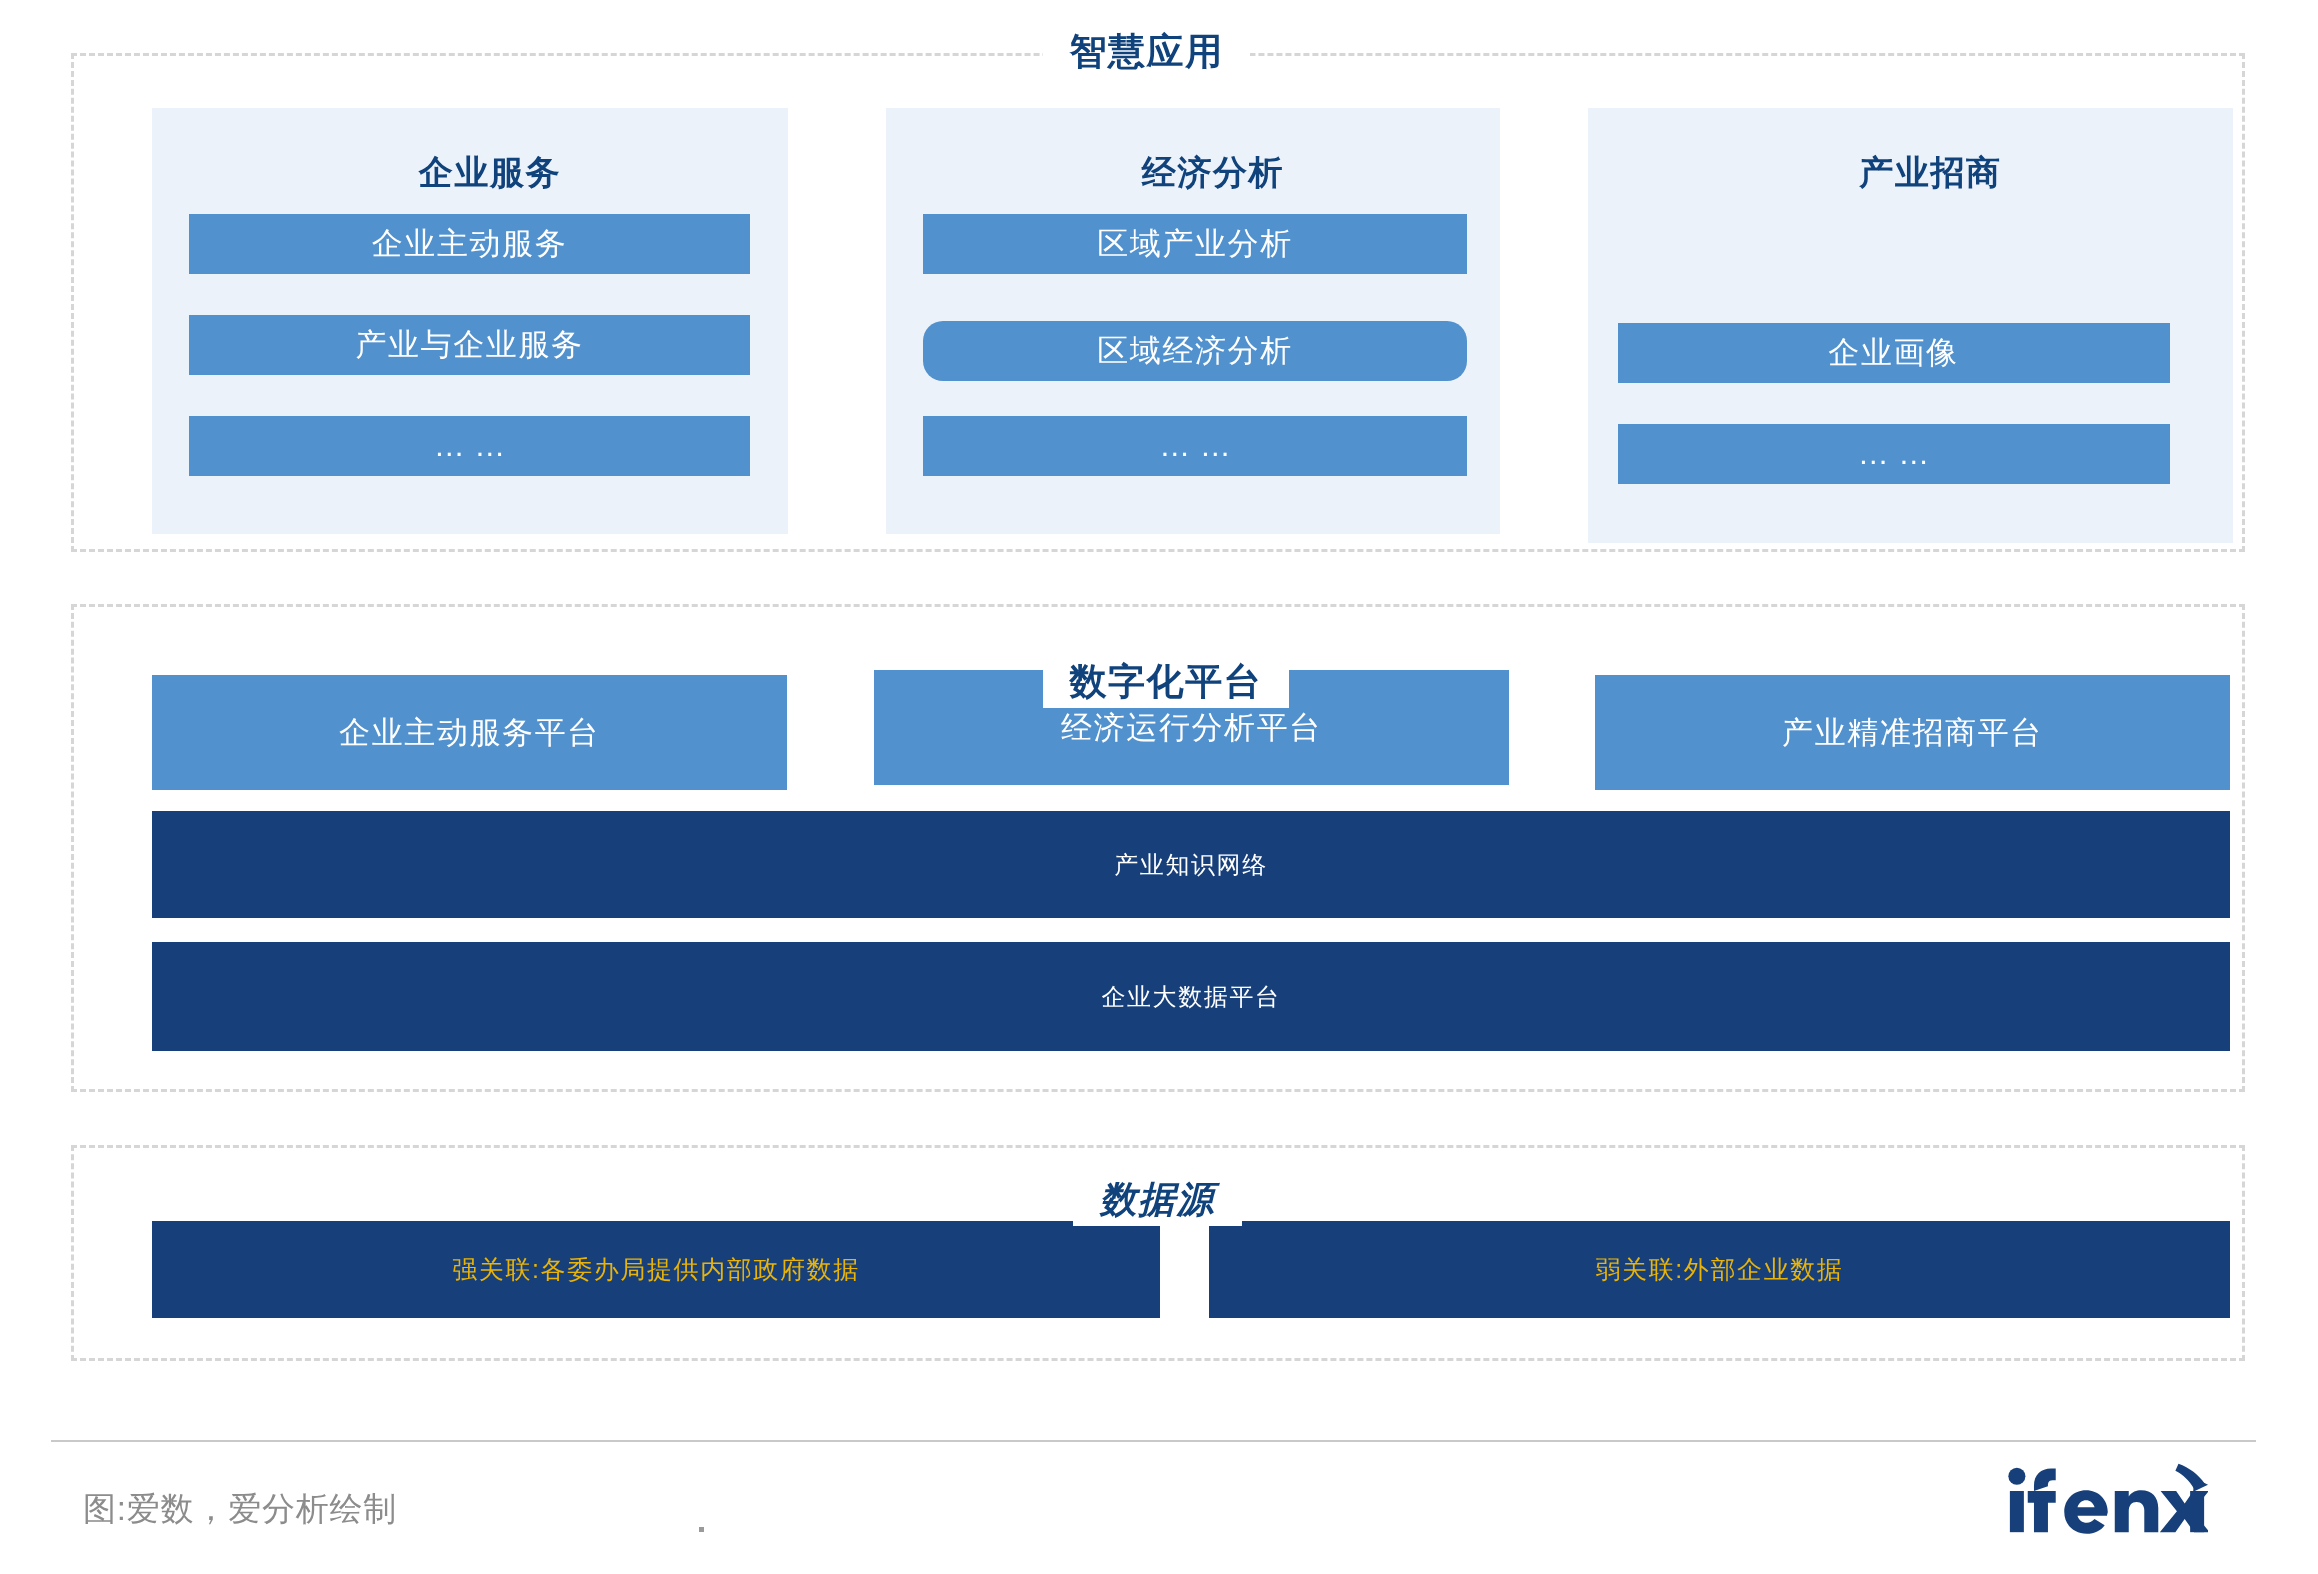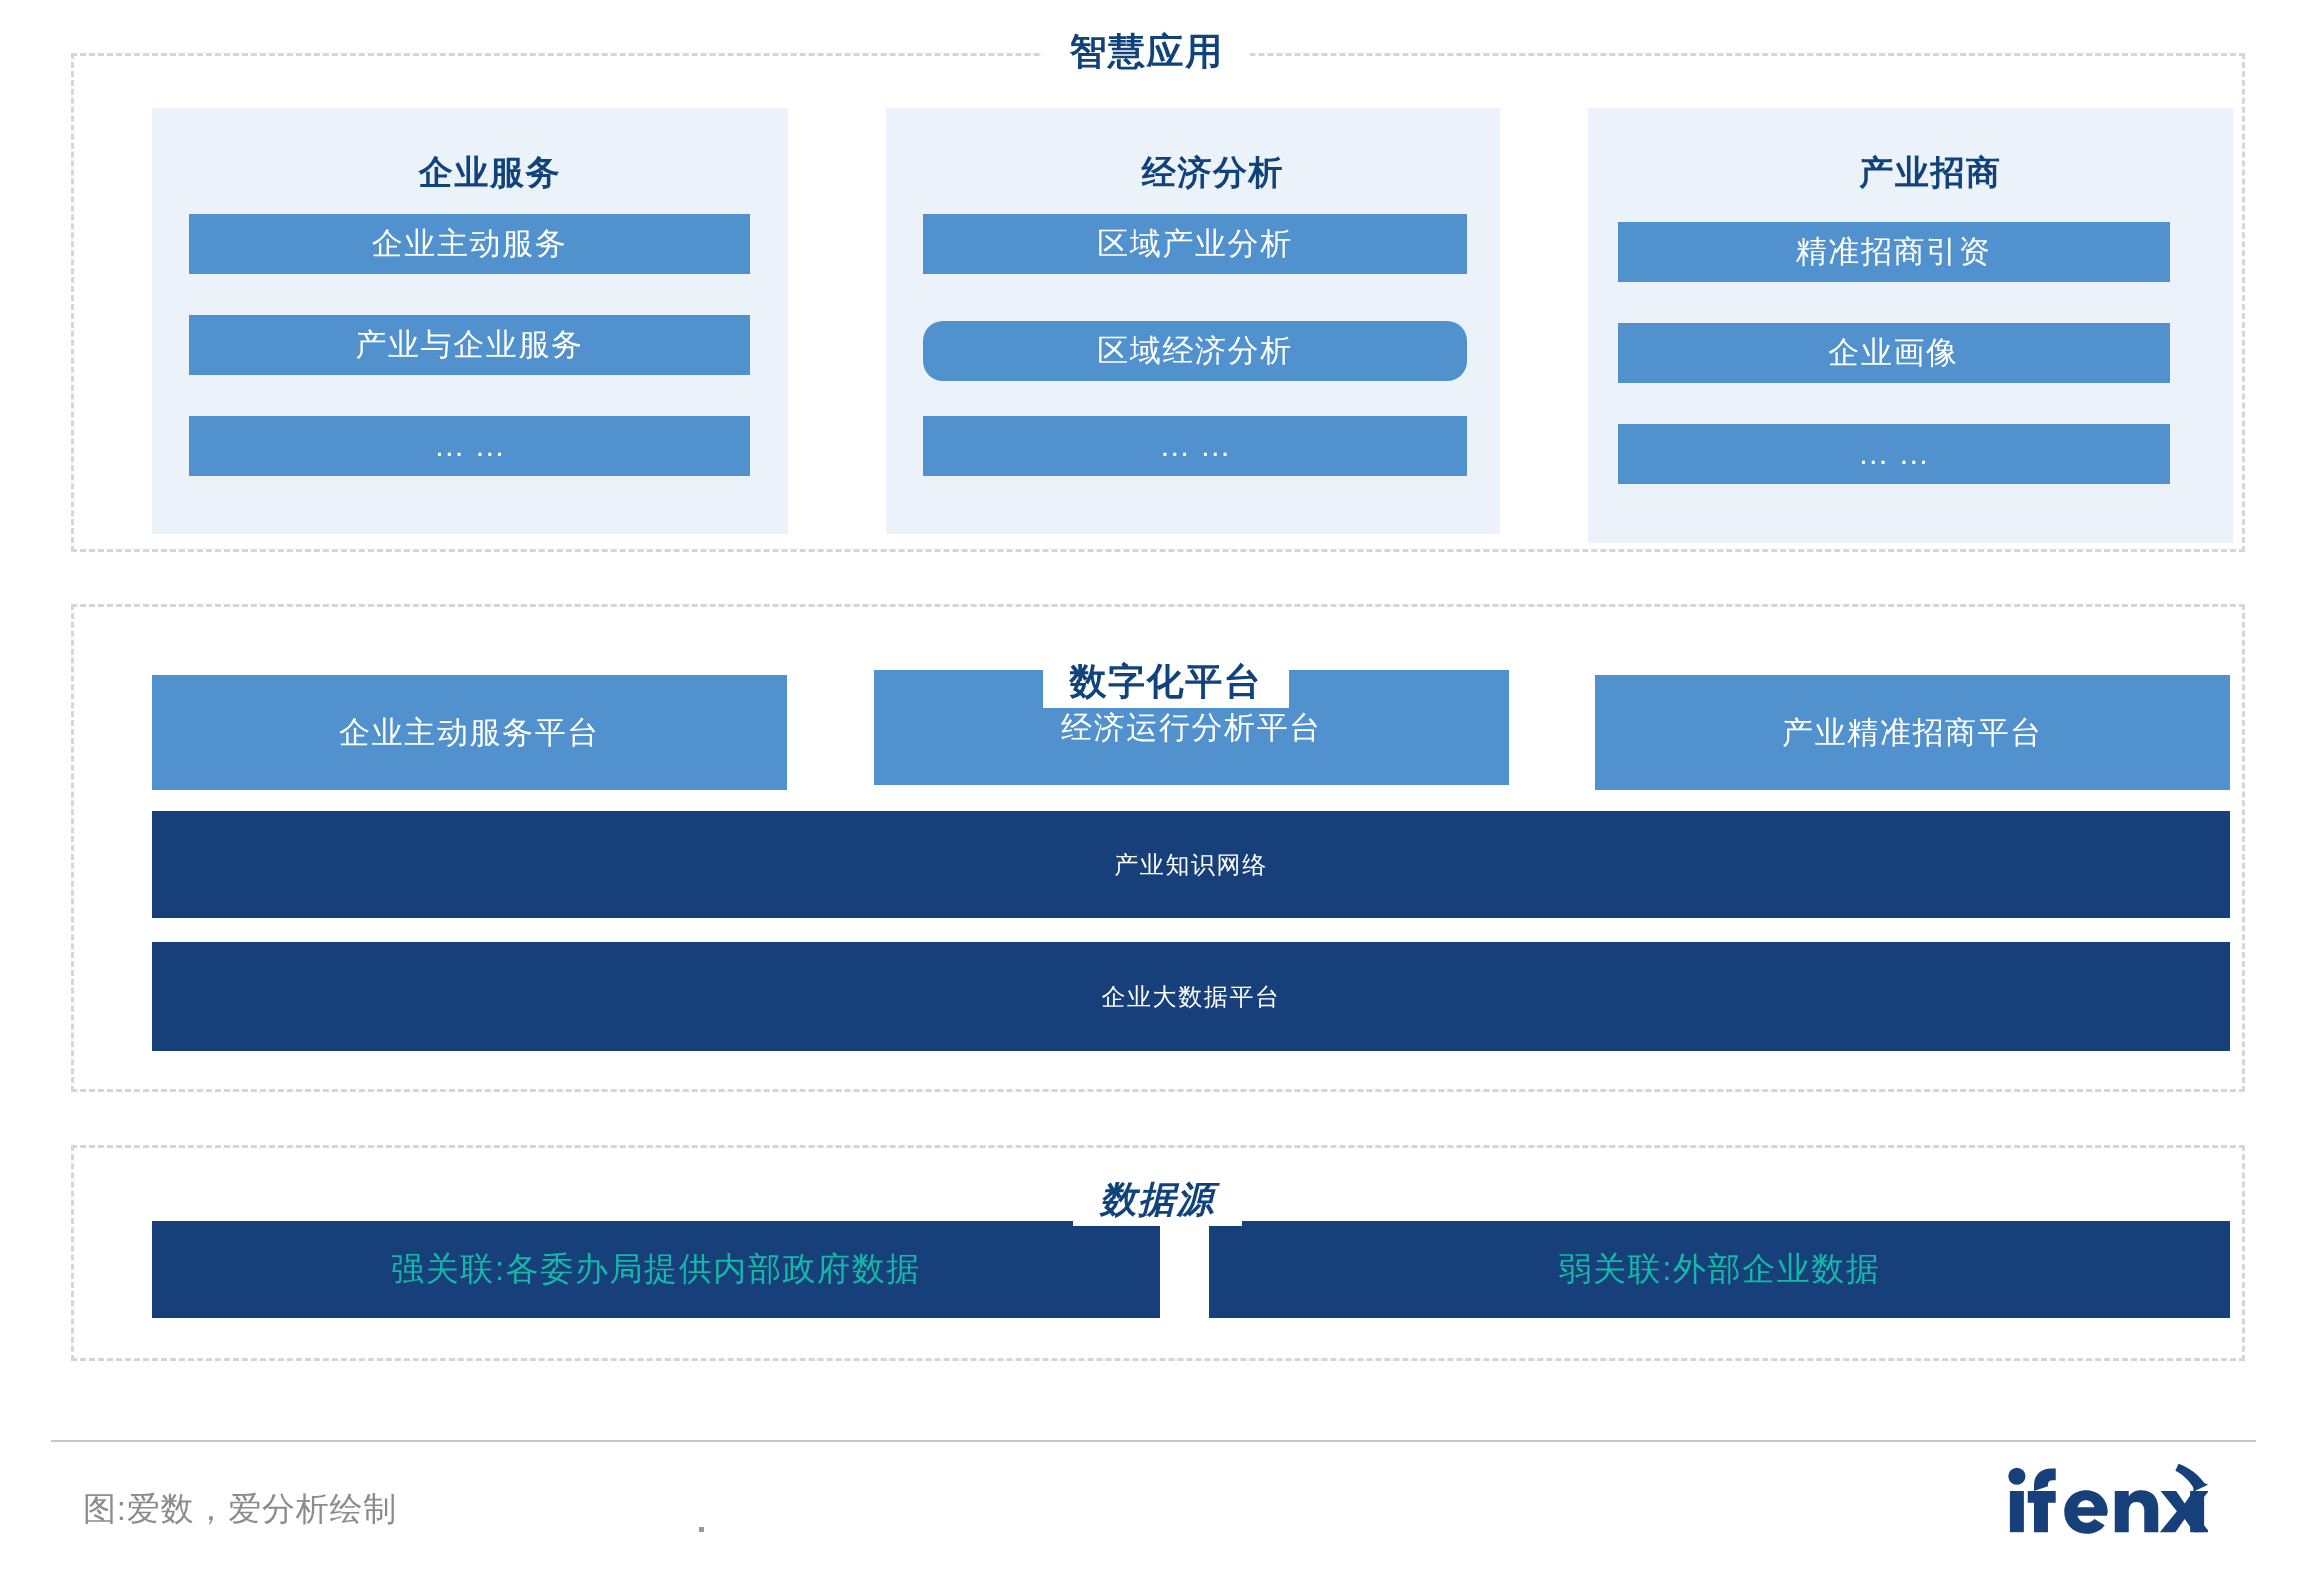--- a/index.html
+++ b/index.html
@@ -137,22 +137,22 @@
     box-sizing: border-box;
     z-index: 2;
   }
   #bar-knowledge { left: 152px; top: 811px; width: 2078px; height: 107px; }
   #bar-bigdata   { left: 152px; top: 942px; width: 2078px; height: 109px; }
 
   
   .source-bar {
     position: absolute;
     background: #17407B;
-    color: #14b8a6;
-    font-size: 33px;
+    color: #eab308;
+    font-size: 25px;
     letter-spacing: 1.6px;
     display: flex;
     align-items: center;
     justify-content: center;
     box-sizing: border-box;
     z-index: 2;
   }
   #source-0 { left: 152px;  top: 1221px; width: 1008px; height: 97px; }
   #source-1 { left: 1209px; top: 1221px; width: 1021px; height: 97px; }
 
@@ -222,23 +222,20 @@
     <div class="group-item item-1">
       <span>区域经济分析</span>
     </div>
     <div class="group-item item-2">
       <span class="ellipsis-dots">……</span>
     </div>
   </div>
 
   <div class="group-panel" id="group-2">
     <div class="group-heading">产业招商</div>
-    <div class="group-item item-0">
-      <span>精准招商引资</span>
-    </div>
     <div class="group-item item-1">
       <span>企业画像</span>
     </div>
     <div class="group-item item-2">
       <span class="ellipsis-dots">……</span>
     </div>
   </div>
 
   <div class="section" id="section-platform"></div>
   <div class="section-title" id="title-platform">数字化平台</div>

